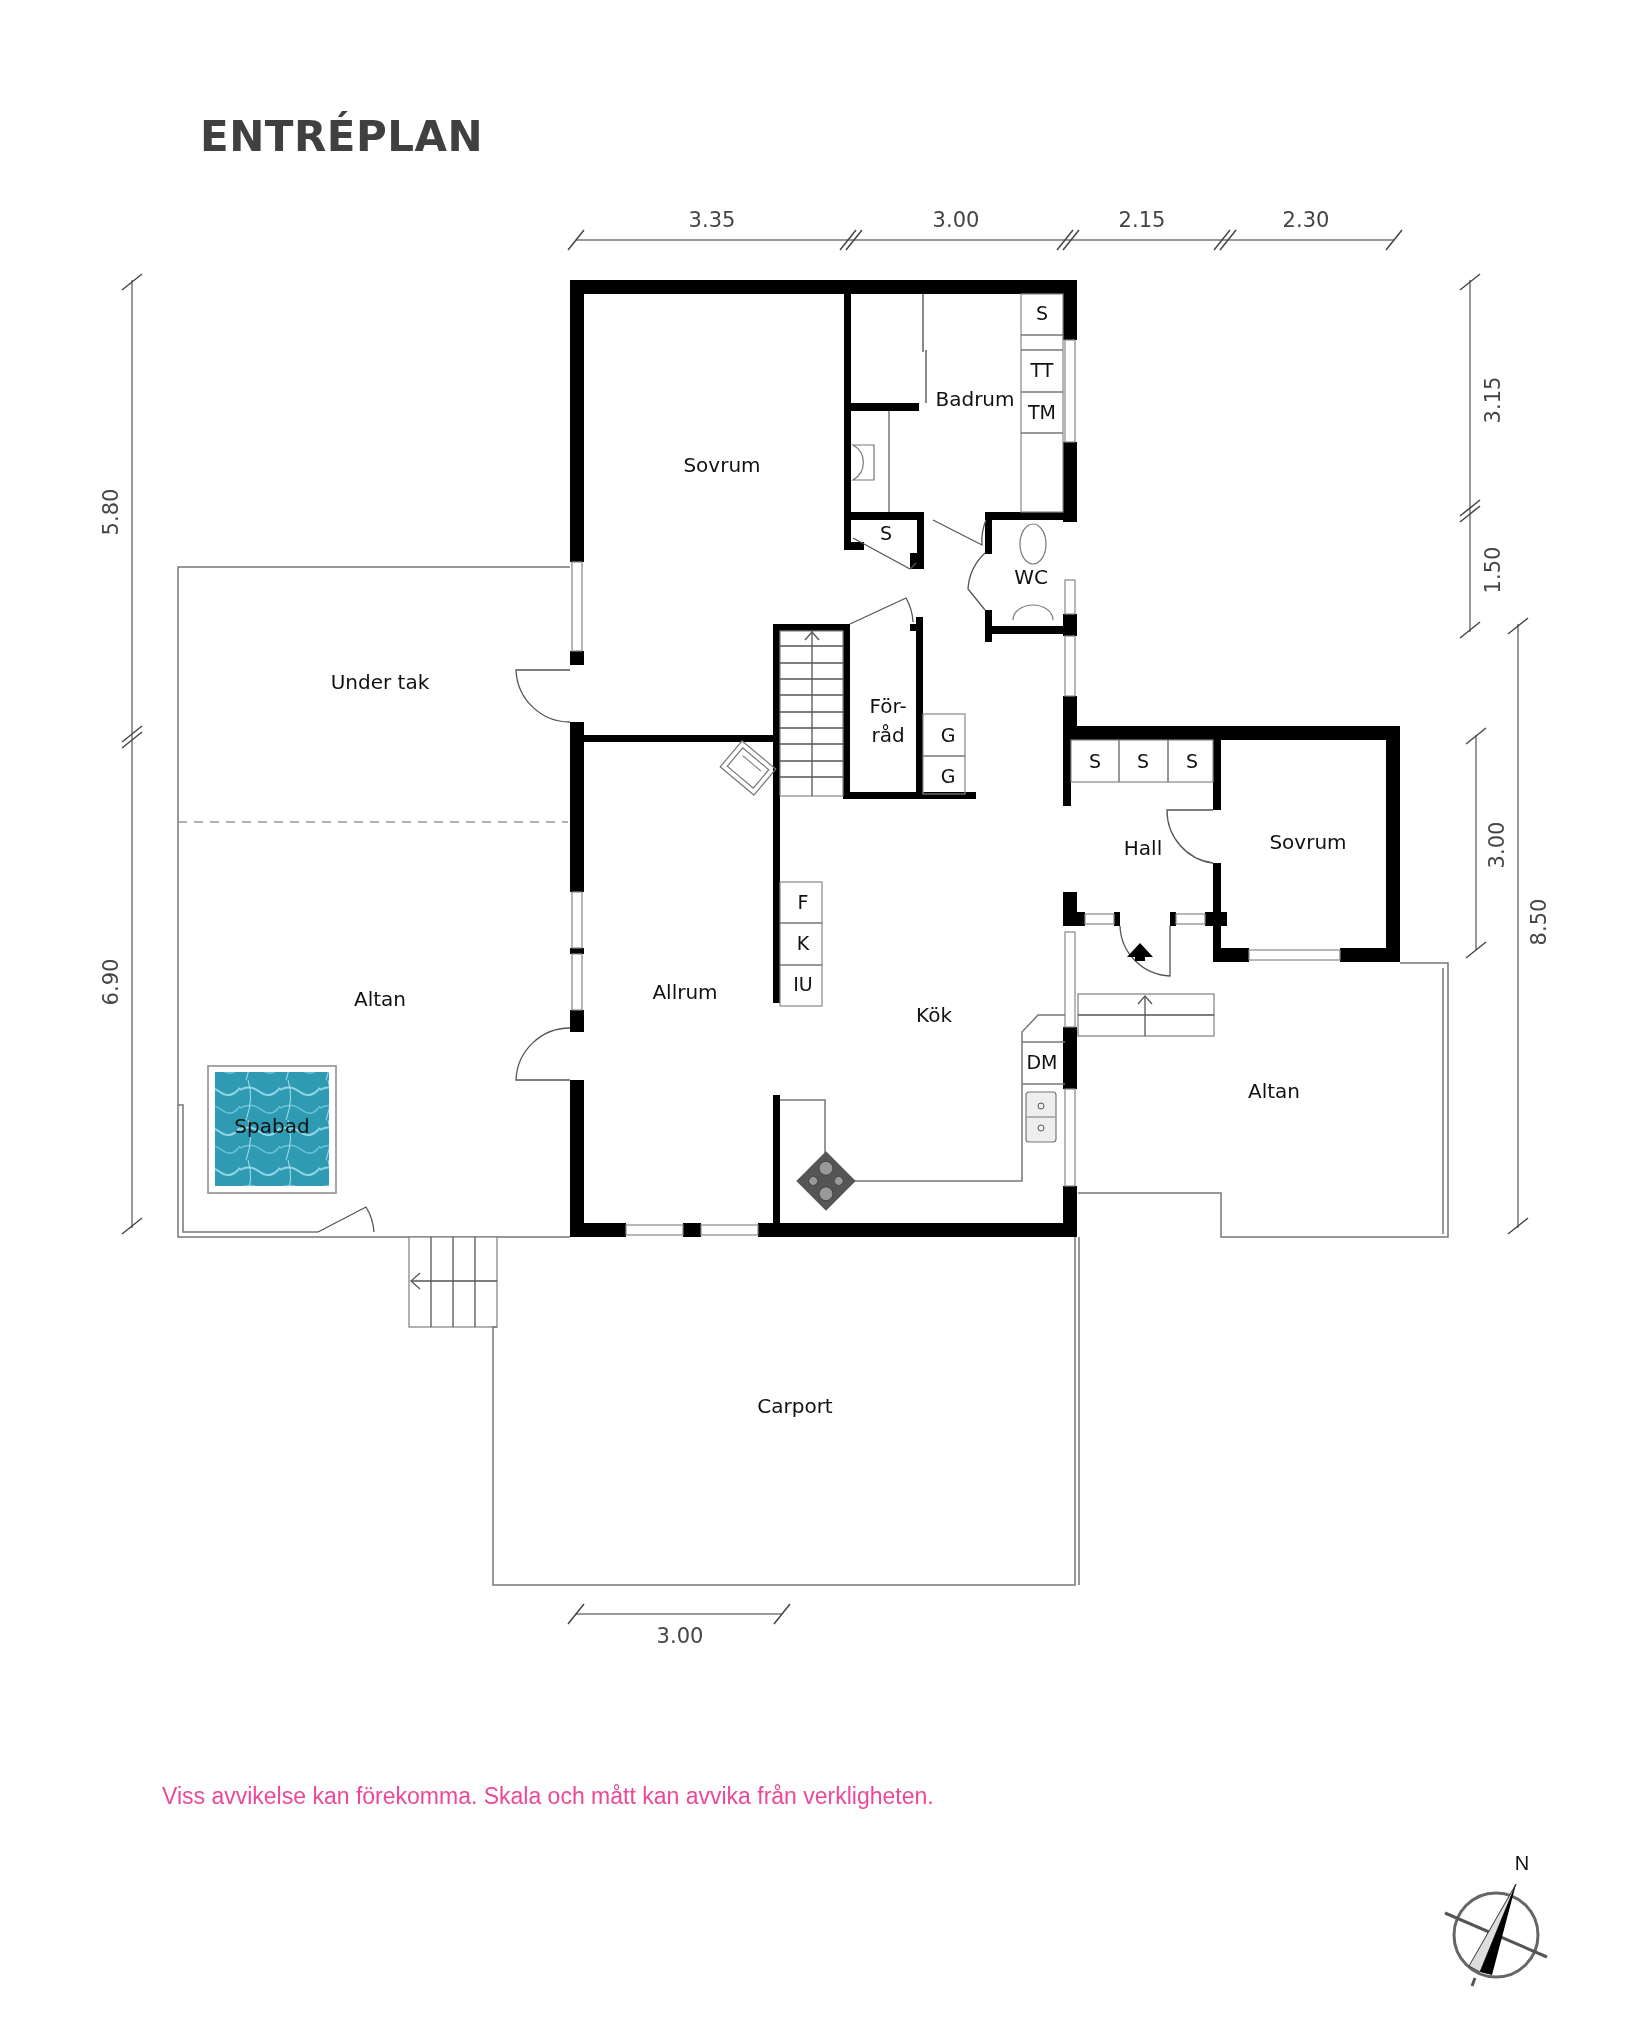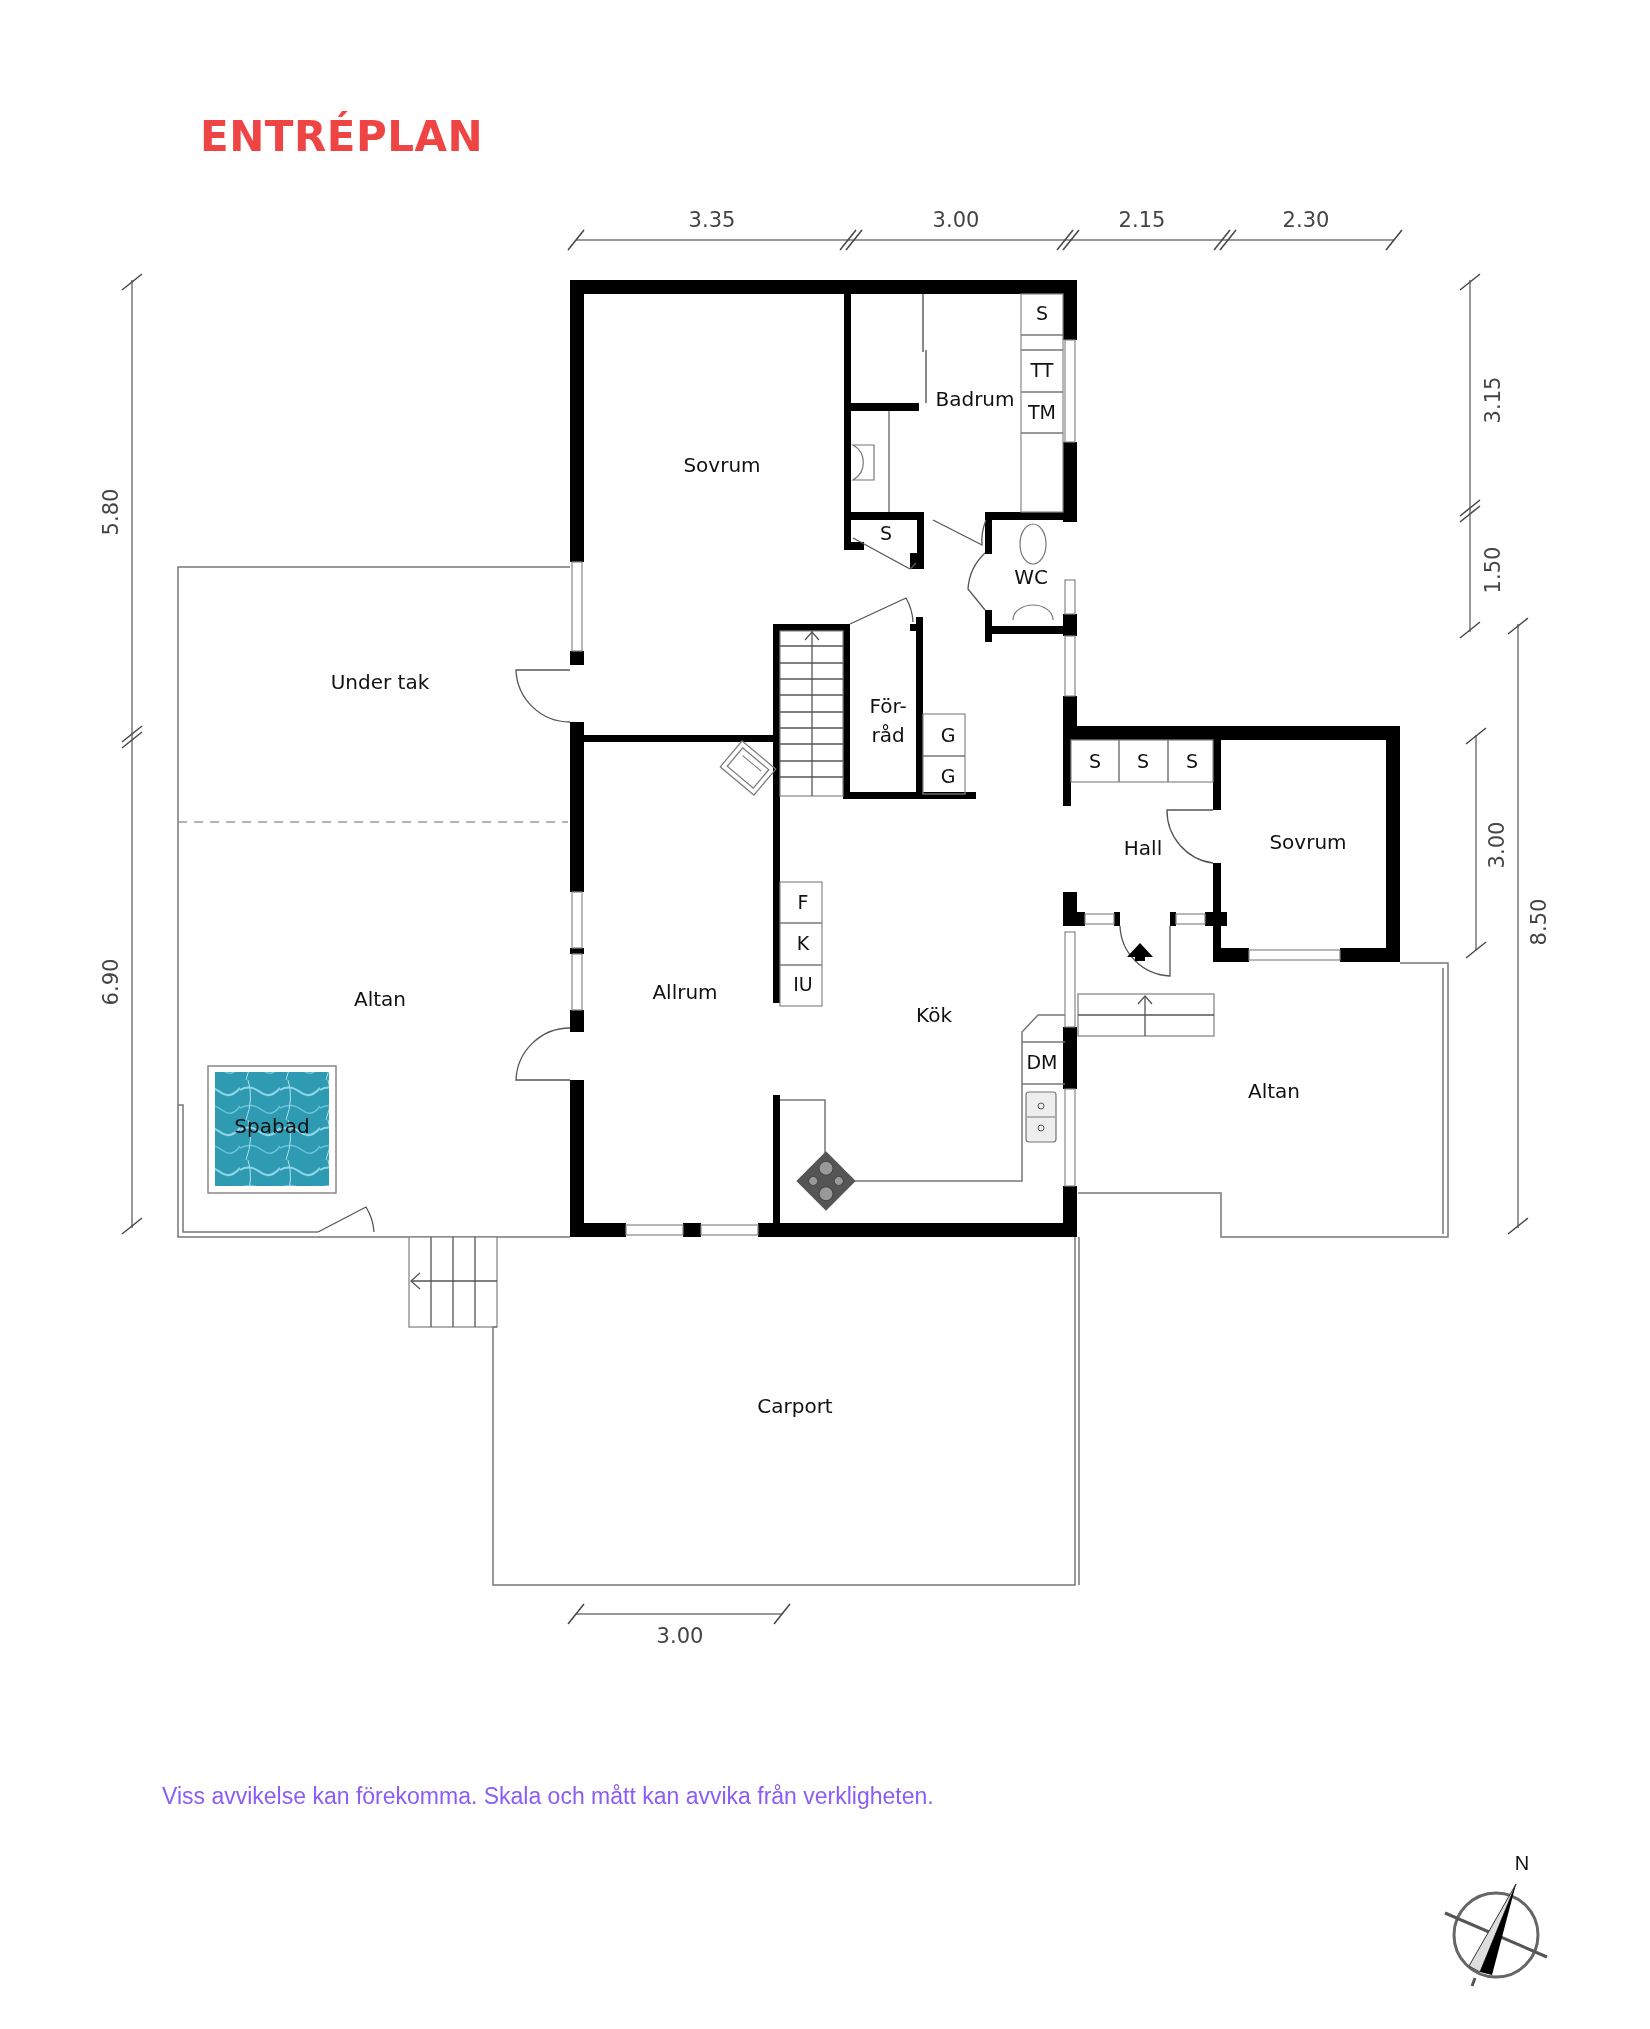--- a/index.html
+++ b/index.html
@@ -1,18 +1,18 @@
 <!DOCTYPE html>
 <html><head>
 <meta charset="utf-8">
 <style>
   html, body { margin: 0; padding: 0; background: #ffffff; }
   body { width: 1650px; height: 2029px; position: relative; overflow: hidden; font-family: "DejaVu Sans", sans-serif; }
-  .title { position: absolute; left: 200px; top: 112px; font-family: "DejaVu Sans", sans-serif; font-weight: bold; font-size: 42px; letter-spacing: 0.5px; color: #ef4444; }
-  .disclaimer { position: absolute; left: 162px; top: 1783px; font-family: "Liberation Sans", sans-serif; font-size: 23px; color: #8b5cf6; }
+  .title { position: absolute; left: 200px; top: 112px; font-family: "DejaVu Sans", sans-serif; font-weight: bold; font-size: 42px; letter-spacing: 0.5px; color: #404040; }
+  .disclaimer { position: absolute; left: 162px; top: 1783px; font-family: "Liberation Sans", sans-serif; font-size: 23px; color: #ec4899; }
   svg.plan { position: absolute; left: 0; top: 0; }
   .room-label { font-family: "DejaVu Sans", sans-serif; font-size: 20px; fill: #111; text-anchor: middle; dominant-baseline: middle; }
   .fix-label { font-family: "DejaVu Sans", sans-serif; font-size: 19px; fill: #111; text-anchor: middle; dominant-baseline: middle; }
   .dim-label { font-family: "DejaVu Sans", sans-serif; font-size: 21px; fill: #444; text-anchor: middle; dominant-baseline: middle; }
   .north-label { font-family: "Liberation Sans", sans-serif; font-size: 20px; fill: #111; text-anchor: middle; }
   .wall { fill: #000; }
   .thin { stroke: #777; stroke-width: 1.5; fill: none; }
   .thin-dark { stroke: #555; stroke-width: 1.3; fill: none; }
   .dim { stroke: #999; stroke-width: 2; fill: none; }
   .tick { stroke: #444; stroke-width: 1.5; }

